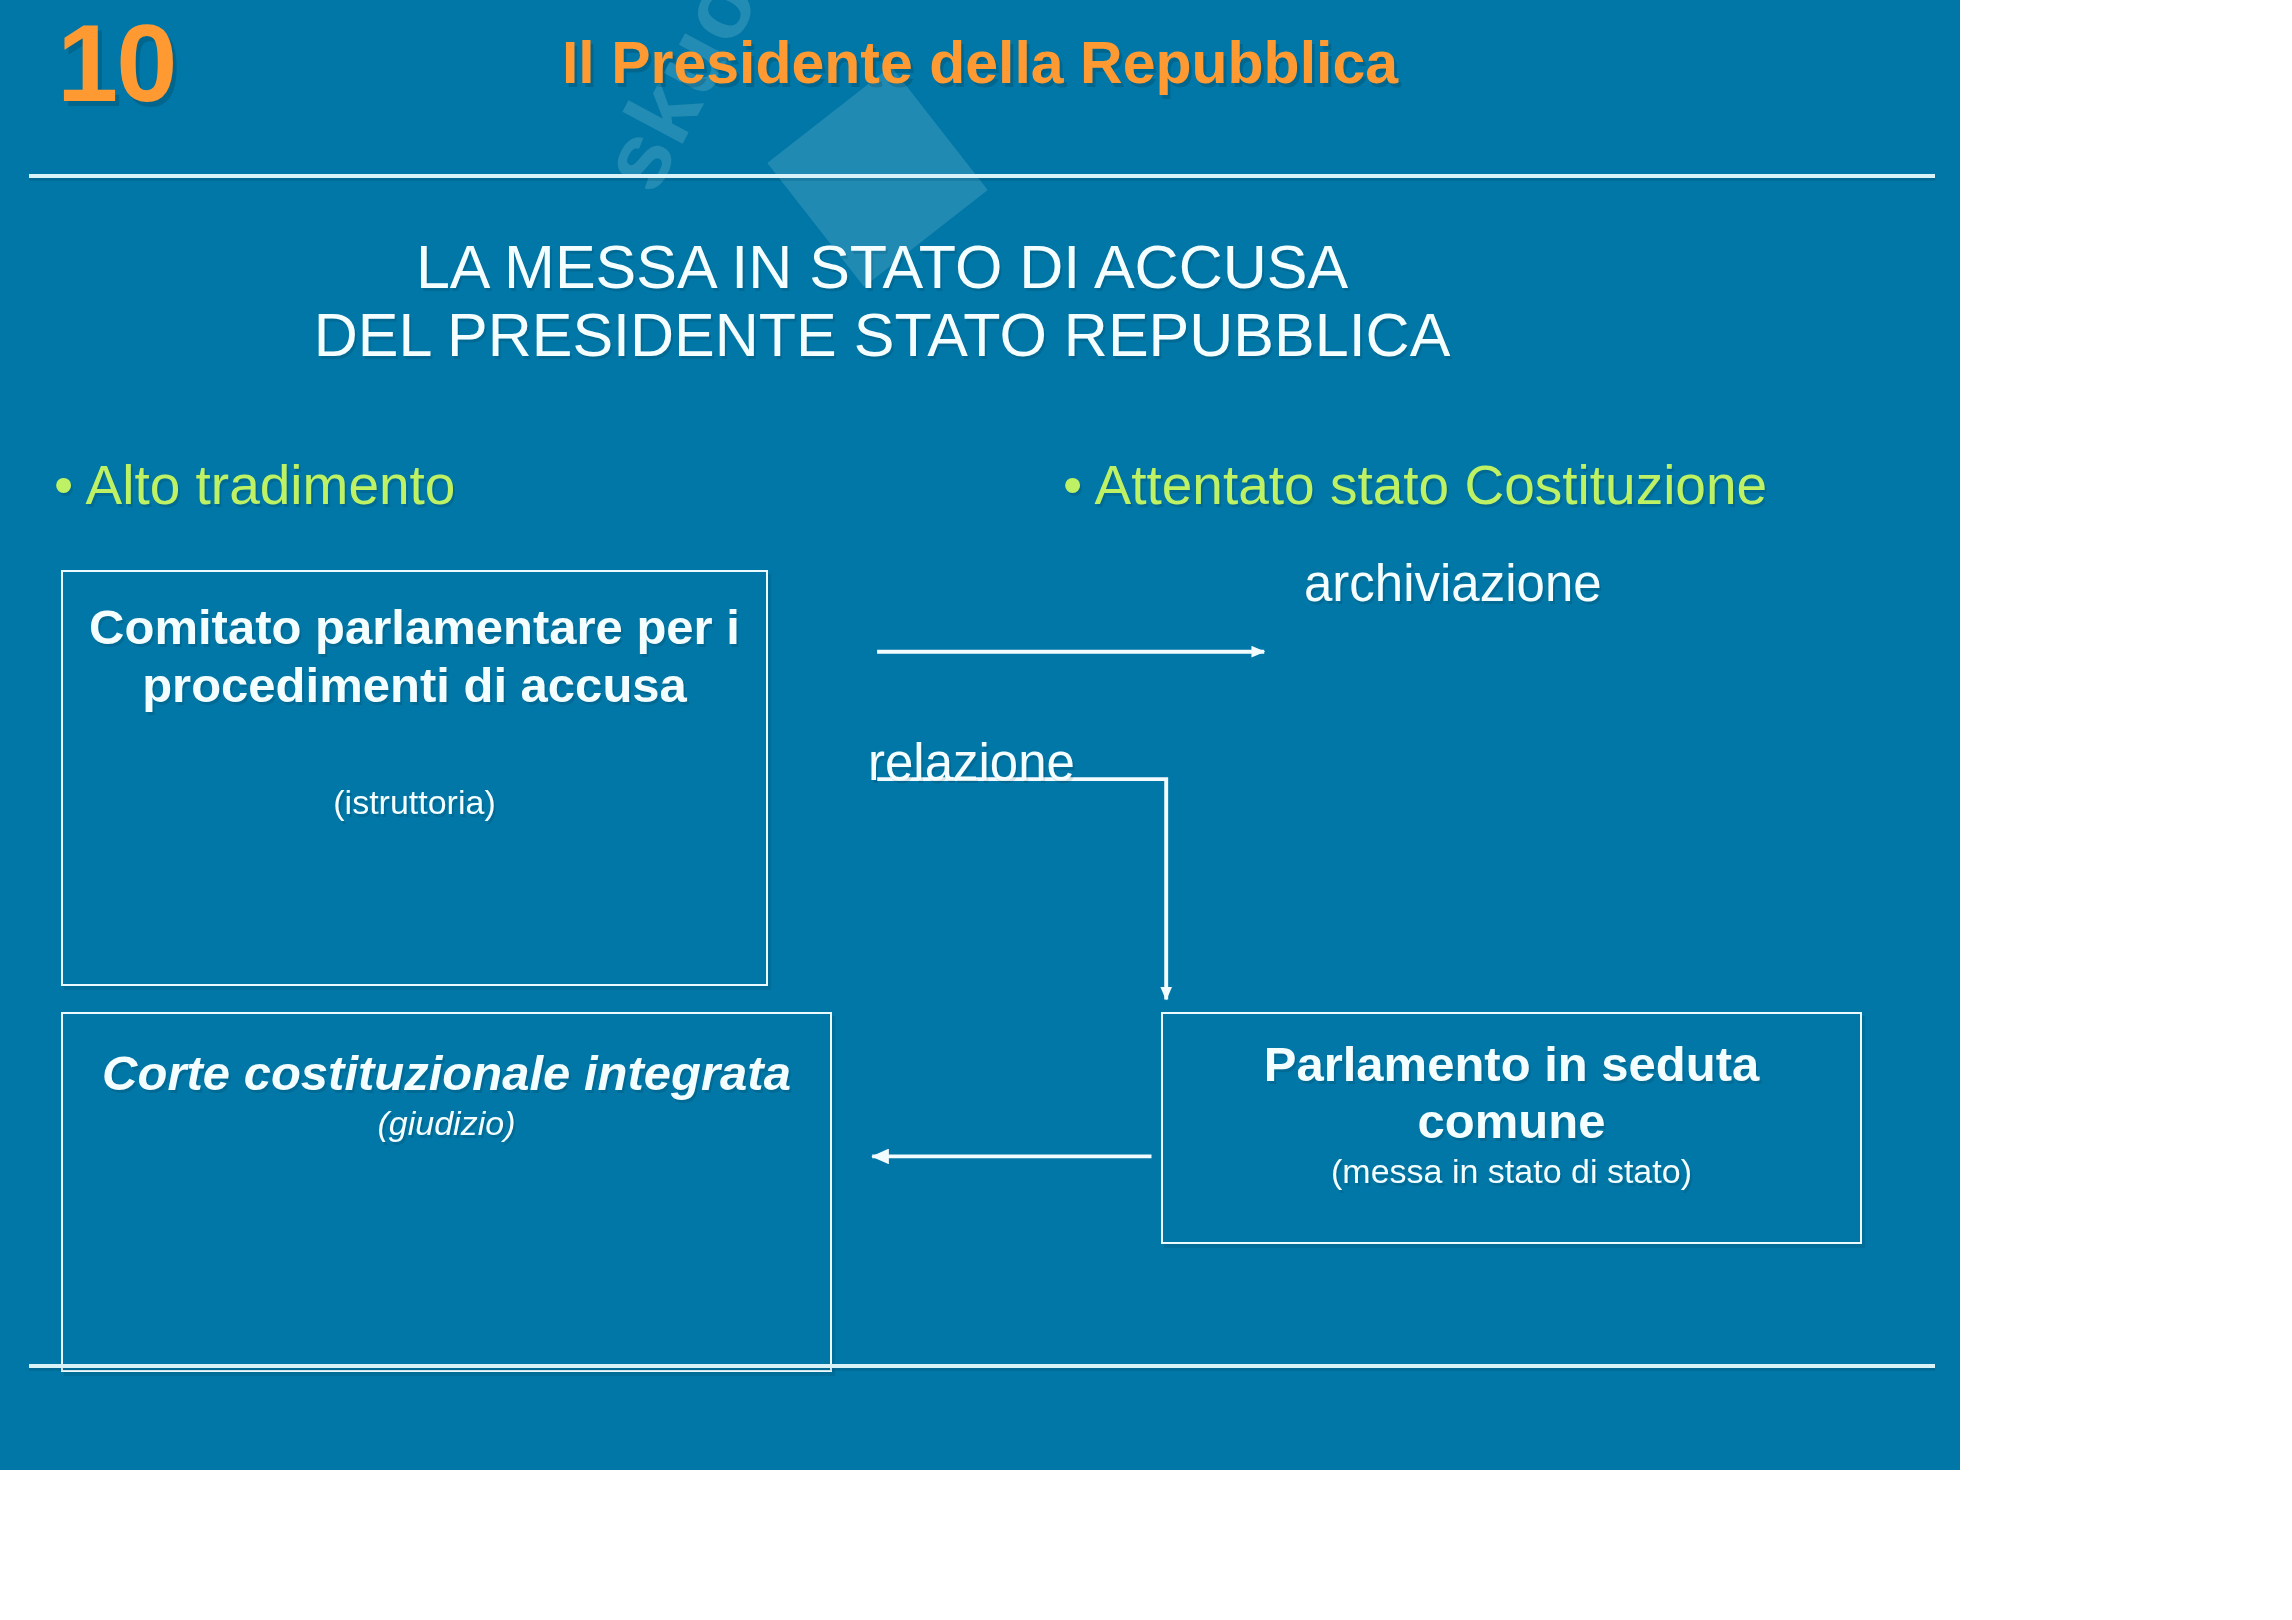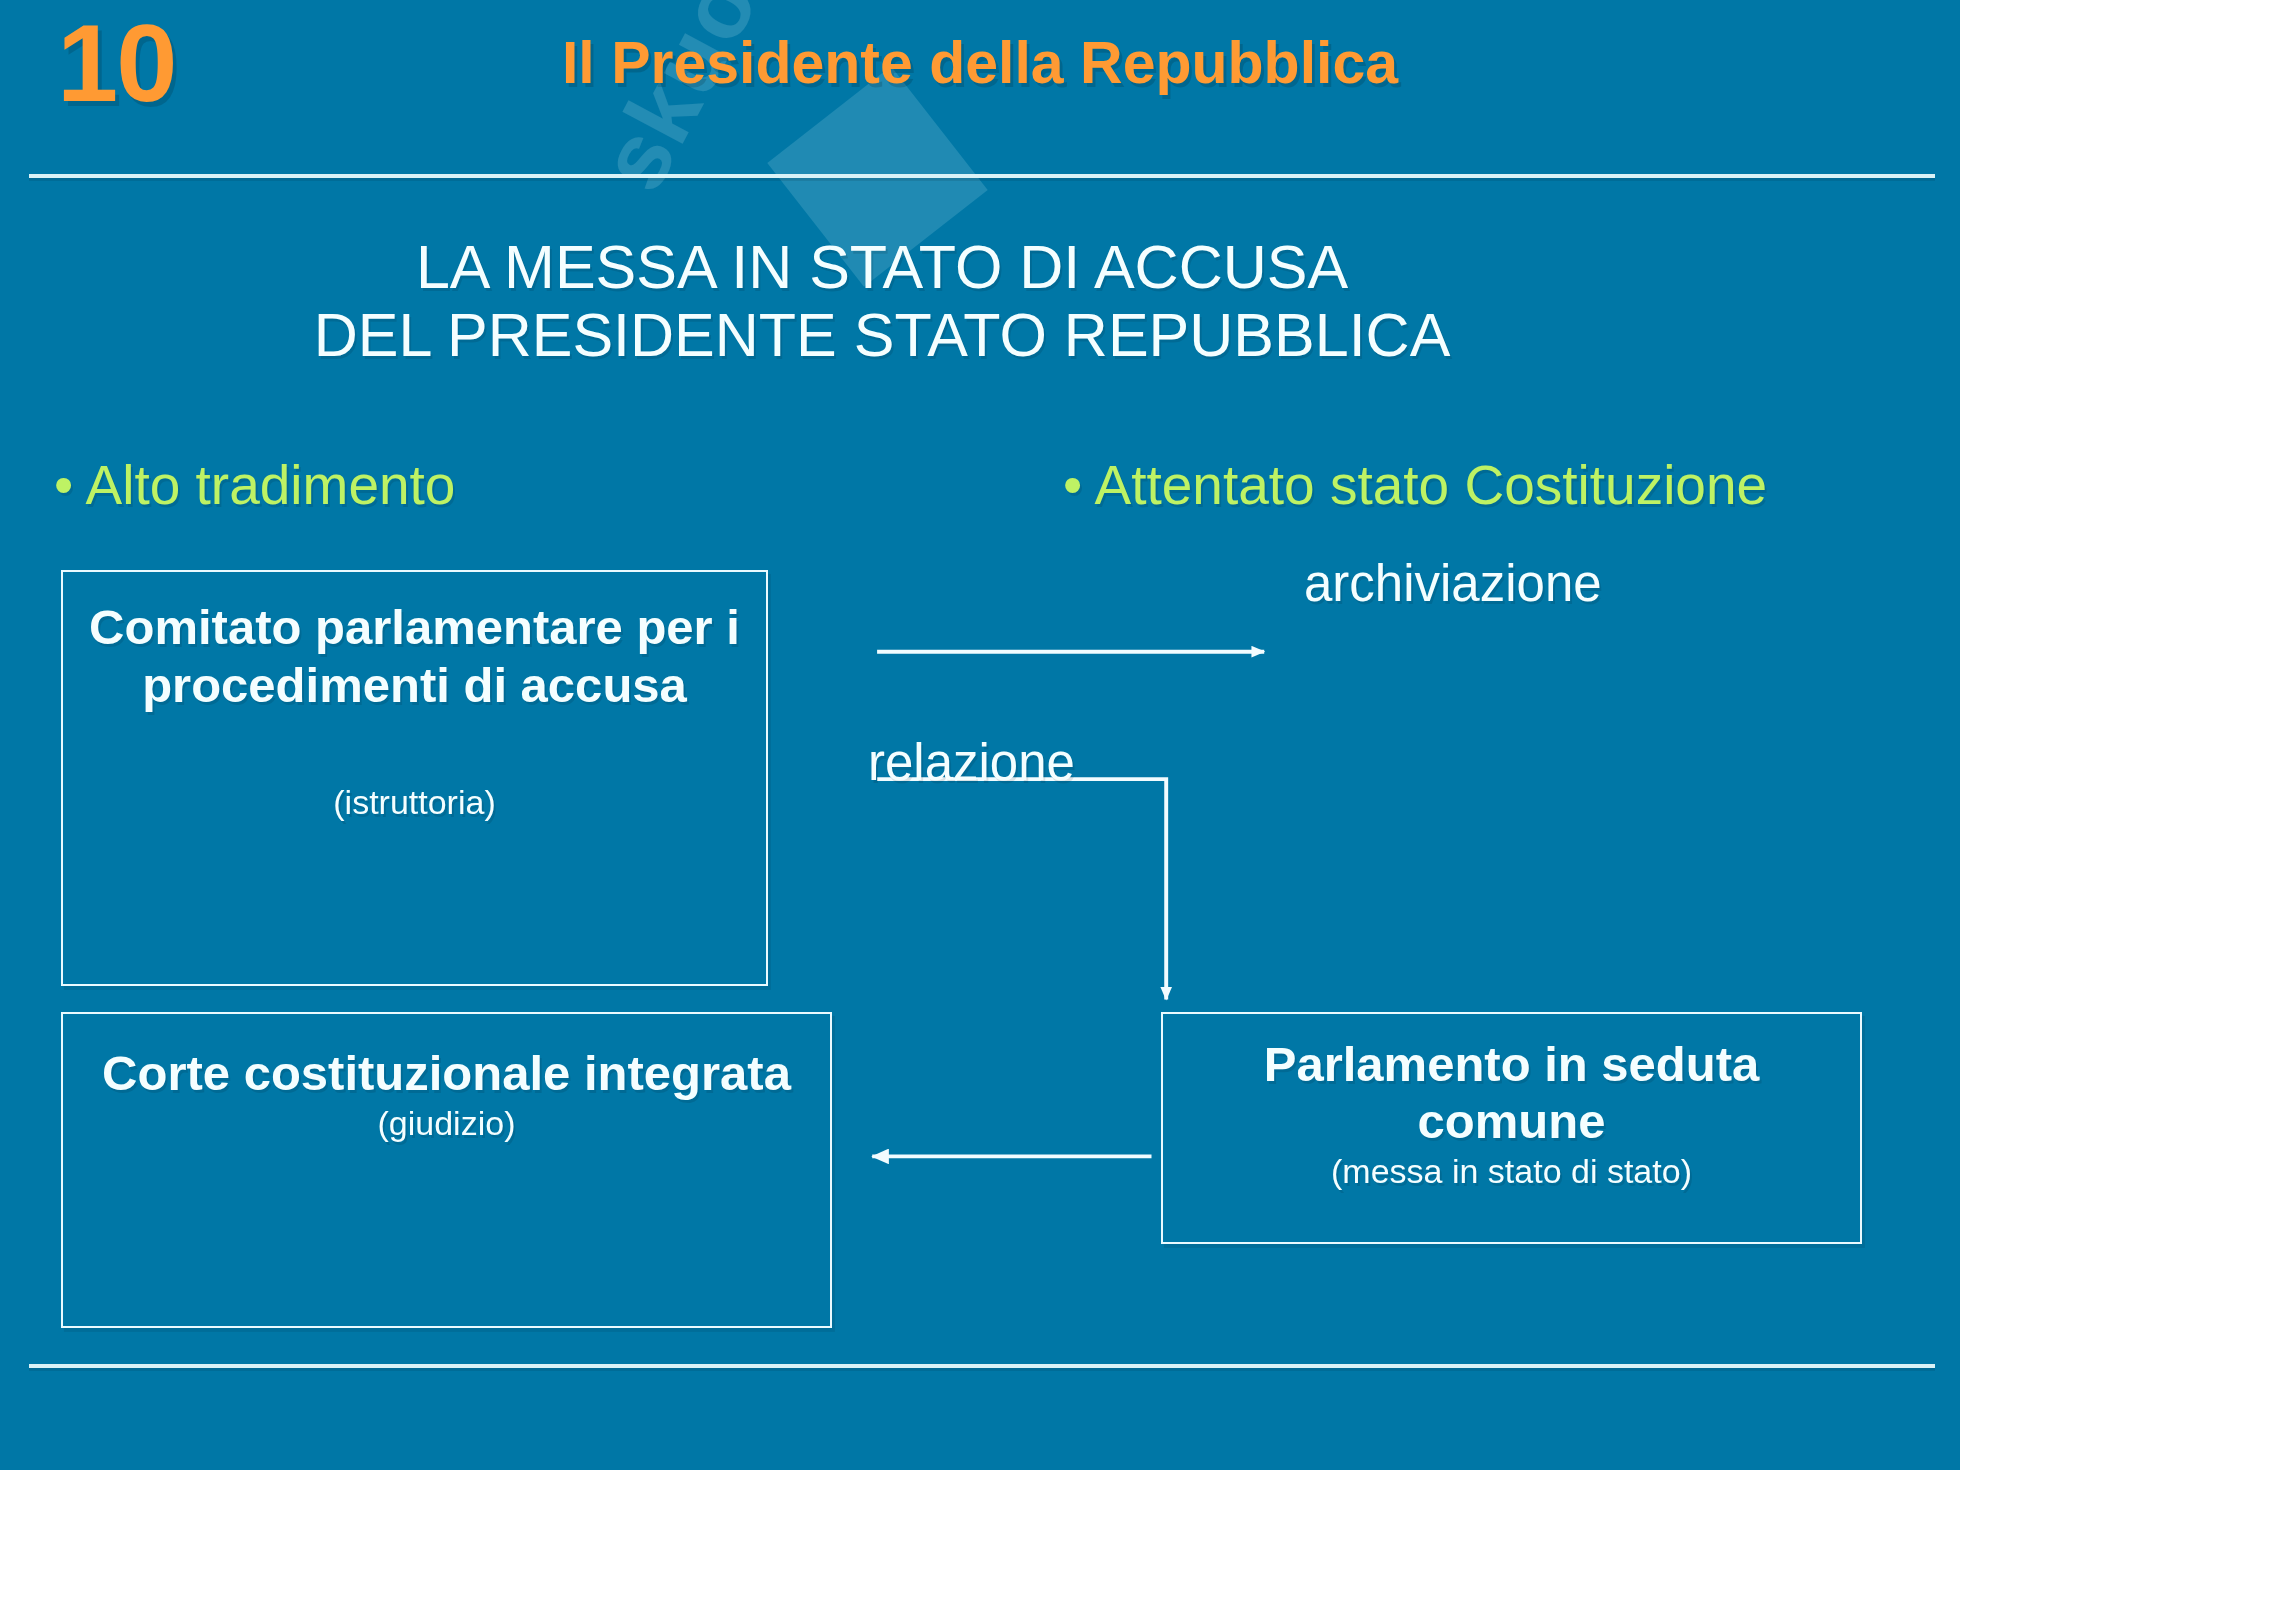--- a/index.html
+++ b/index.html
@@ -150,22 +150,23 @@
 
   #box-comitato {
     left: 61px; top: 570px;
     width: 707px; height: 416px;
     padding-top: 27.4px;
   }
   #box-comitato .box-sub { margin-top: 67px; }
 
   #box-corte {
     left: 61px; top: 1012px;
-    width: 771px; height: 316px;
+    width: 771px; height: 360px;
     padding-top: 31px;
+    font-style: italic;
   }
 
   #box-parlamento {
     left: 1161px; top: 1012px;
     width: 701px; height: 232px;
     padding-top: 21.6px;
   }
 
   
   #connectors {

